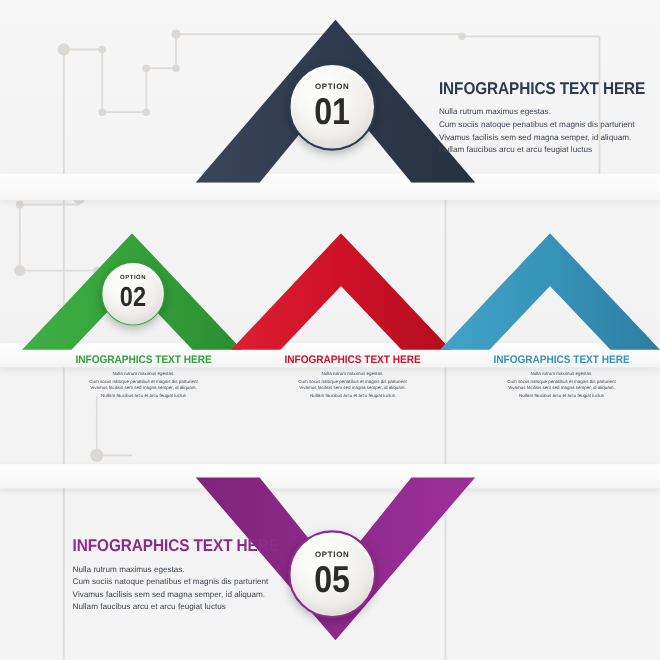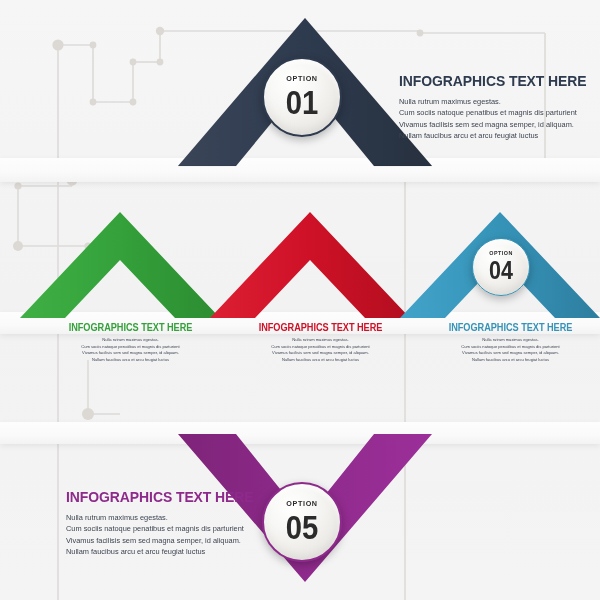--- a/index.html
+++ b/index.html
@@ -202,20 +202,24 @@
       <defs>
         <linearGradient id="g02" x1="0" y1="0" x2="1" y2="0">
           <stop offset="0%" stop-color="#3fb045"></stop>
           <stop offset="50%" stop-color="#34a13a"></stop>
           <stop offset="100%" stop-color="#2c8c31"></stop>
         </linearGradient>
       </defs>
       <path d="M100 0 L200 106 L155 106 L100 48 L45 106 L0 106 Z" fill="url(#g02)"></path>
     </svg>
   </div>
+  <div class="badge" style="left:92px; top:238px; width:56px; height:56px; border:1.6px solid #34a13a;">
+    <span class="badge-label" style="font-size:5.4px;">OPTION</span>
+    <span class="badge-num" style="font-size:25px; margin-top:1px;">02</span>
+  </div>
   <div class="txt-small" id="txt-02">
     <div class="block-heading" style="color:#34a13a;">INFOGRAPHICS TEXT HERE</div>
     <div class="block-body">
       <div>Nulla rutrum maximus egestas.</div>
       <div>Cum sociis natoque penatibus et magnis dis parturient</div>
       <div>Vivamus facilisis sem sed magna semper, id aliquam.</div>
       <div>Nullam faucibus arcu et arcu feugiat luctus</div>
     </div>
   </div>
 
@@ -246,24 +250,20 @@
       <defs>
         <linearGradient id="g04" x1="0" y1="0" x2="1" y2="0">
           <stop offset="0%" stop-color="#42a3c8"></stop>
           <stop offset="50%" stop-color="#3693b8"></stop>
           <stop offset="100%" stop-color="#2d7e9f"></stop>
         </linearGradient>
       </defs>
       <path d="M100 0 L200 106 L155 106 L100 48 L45 106 L0 106 Z" fill="url(#g04)"></path>
     </svg>
   </div>
-  <div class="badge" style="left:472px; top:238px; width:56px; height:56px; border:1.6px solid #3693b8;">
-    <span class="badge-label" style="font-size:5.4px;">OPTION</span>
-    <span class="badge-num" style="font-size:25px; margin-top:1px;">04</span>
-  </div>
   <div class="txt-small" id="txt-04">
     <div class="block-heading" style="color:#3693b8;">INFOGRAPHICS TEXT HERE</div>
     <div class="block-body">
       <div>Nulla rutrum maximus egestas.</div>
       <div>Cum sociis natoque penatibus et magnis dis parturient</div>
       <div>Vivamus facilisis sem sed magna semper, id aliquam.</div>
       <div>Nullam faucibus arcu et arcu feugiat luctus</div>
     </div>
   </div>
 

